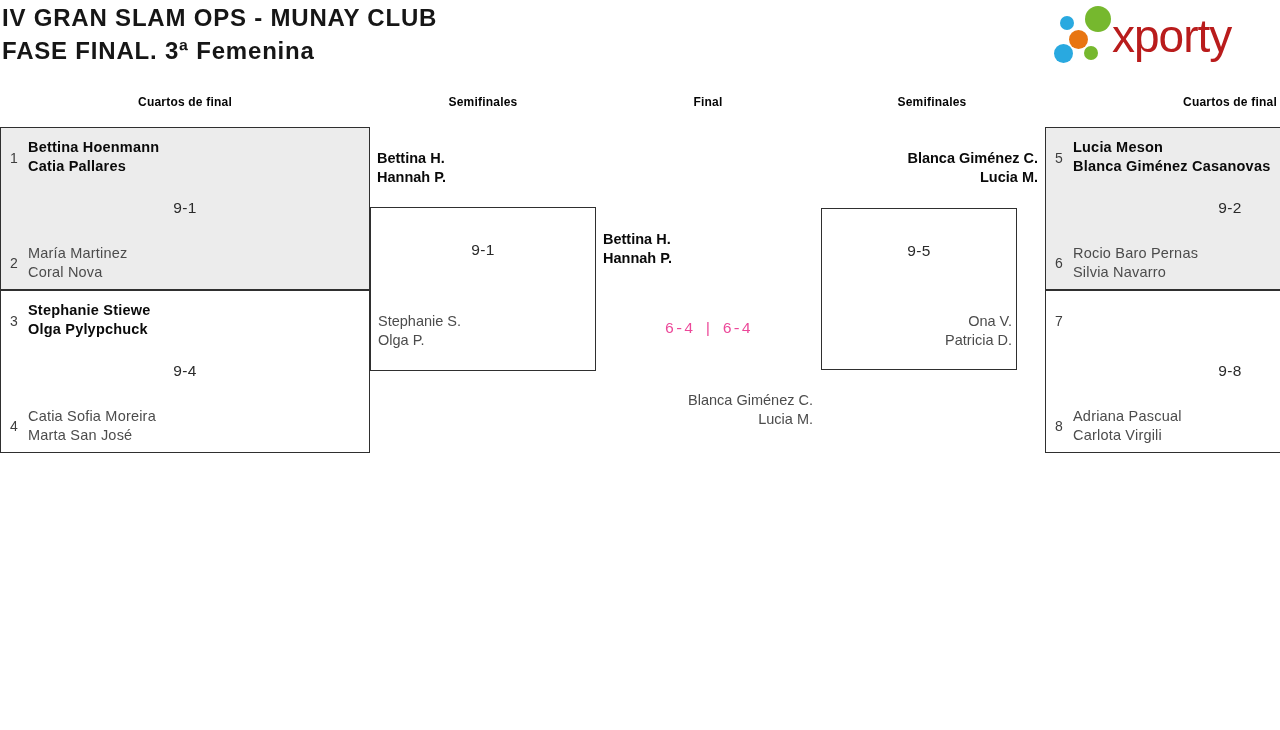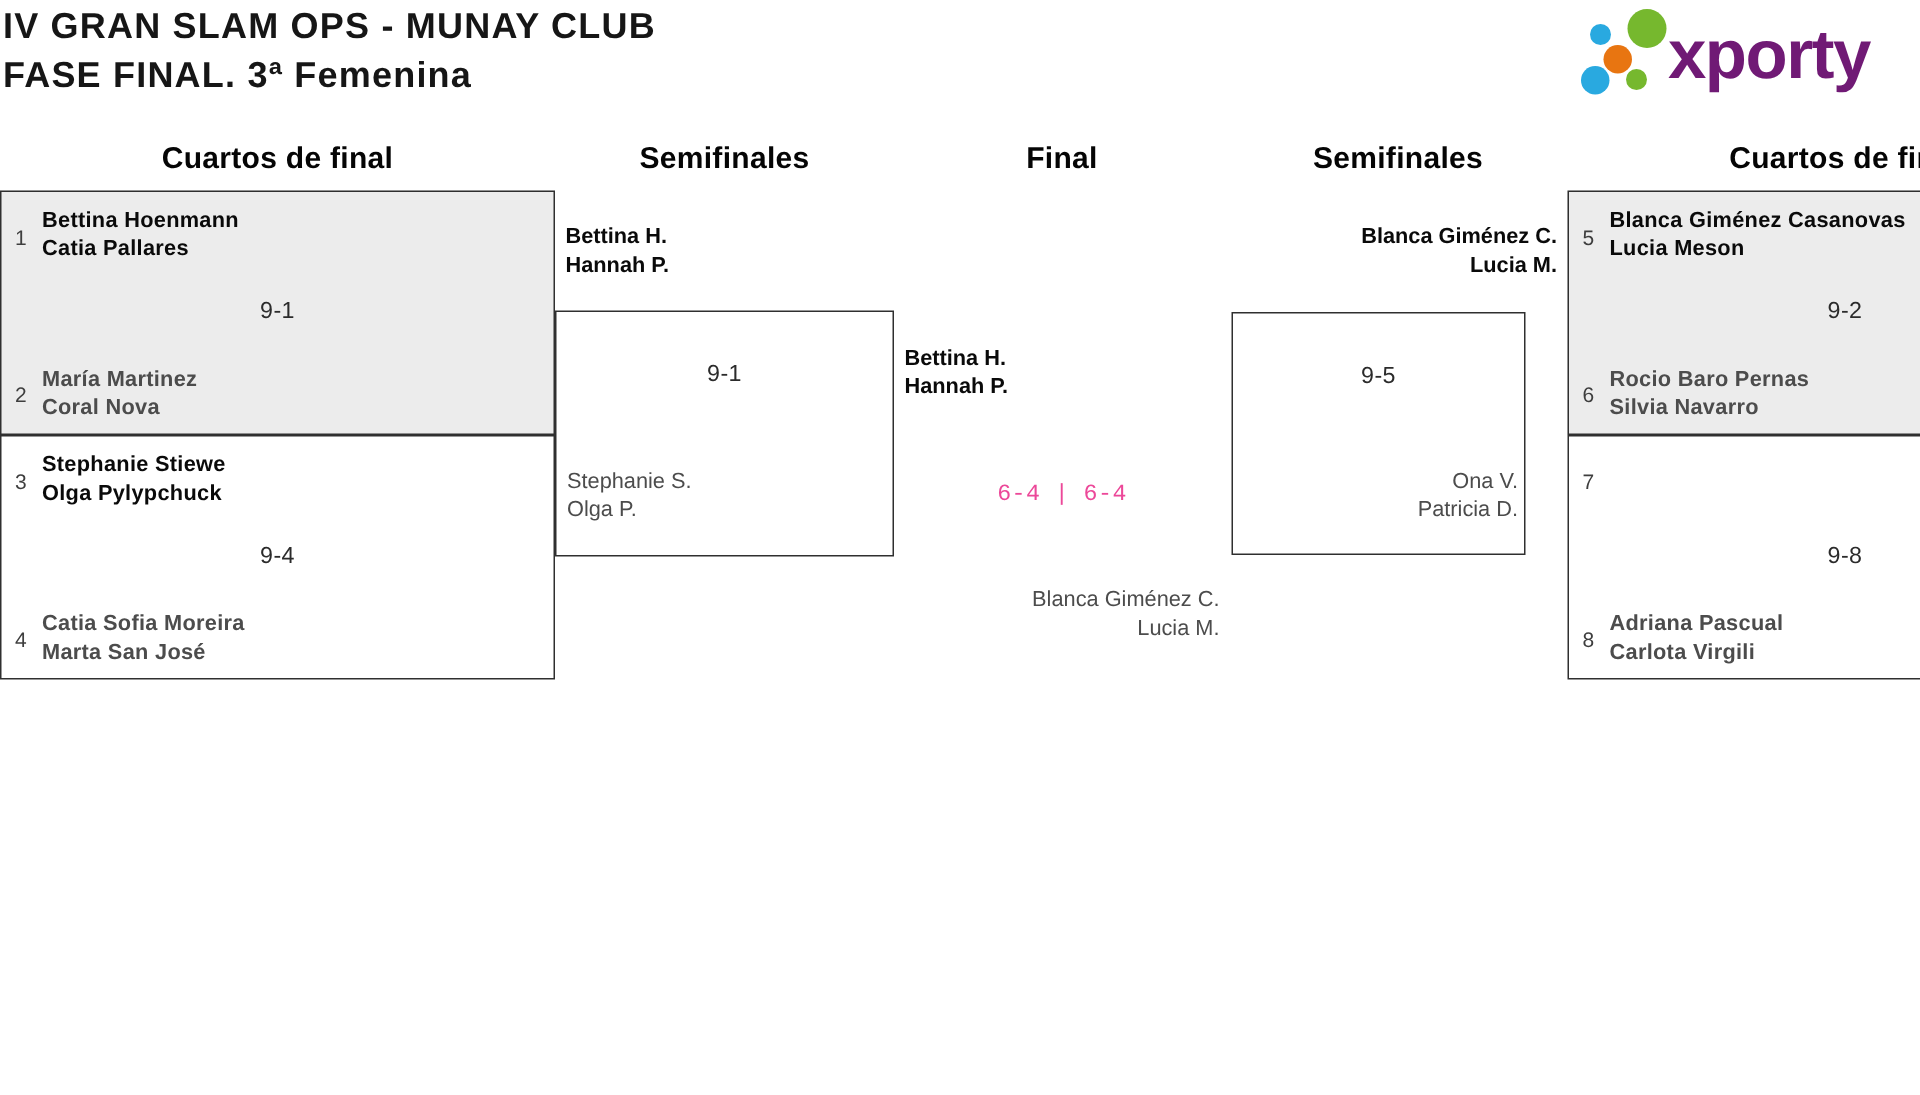--- a/index.html
+++ b/index.html
@@ -9,39 +9,39 @@
   }
   .abs{position:absolute;}
 
   
   .page-title{left:2px;top:1px;font-weight:700;color:#161616;}
   .page-title .tl{font-size:24px;line-height:33px;letter-spacing:.8px;white-space:nowrap;}
 
   
   .dot{position:absolute;border-radius:50%;}
   .logo-text{position:absolute;left:1112px;top:10px;font-size:46px;line-height:52px;
-    font-weight:700;letter-spacing:-1px;color:#701a75;white-space:nowrap;}
+    font-weight:400;letter-spacing:-1px;color:#b91c1c;white-space:nowrap;}
 
   
   .col-header{position:absolute;top:95px;width:300px;text-align:center;
-    font-size:20px;font-weight:600;color:#050505;letter-spacing:.2px;white-space:nowrap;}
+    font-size:12px;font-weight:600;color:#050505;letter-spacing:.2px;white-space:nowrap;}
 
   
   .match{position:absolute;width:370px;height:163px;border:1px solid #2f2f2f;
     box-sizing:border-box;background:#ffffff;}
   .match.shaded{background:#ececec;}
   .seed{position:absolute;left:9px;width:16px;height:38px;display:flex;align-items:center;
     font-size:14px;color:#3e3e3e;}
   .seed.s-top{top:11px;}
   .seed.s-bottom{top:116px;}
   .team{position:absolute;left:27px;font-size:14.5px;line-height:19px;letter-spacing:.2px;white-space:nowrap;}
   .team.t-top{top:10px;}
   .team.t-bottom{top:116px;}
   .winner-names{font-weight:700;color:#0a0a0a;}
-  .loser-names{font-weight:700;color:#4c4c4c;}
+  .loser-names{font-weight:400;color:#4c4c4c;}
   .score{position:absolute;left:0;width:100%;text-align:center;font-size:15.5px;
     color:#2b2b2b;letter-spacing:.3px;}
   .score.in-qf{top:71px;}
   .score.in-sf{top:33px;}
 
   
   .sf-box{position:absolute;border:1px solid #2f2f2f;box-sizing:border-box;background:#ffffff;}
   .sf-box.left{left:370px;top:207px;width:226px;height:164px;}
   .sf-box.right{left:821px;top:208px;width:196px;height:162px;}
   .sf-loser{position:absolute;font-size:14.5px;line-height:19px;color:#4c4c4c;white-space:nowrap;}
@@ -141,22 +141,22 @@
   <div class="score in-sf">9-5</div>
   <div class="sf-loser">
     <div>Ona V.</div>
     <div>Patricia D.</div>
   </div>
 </div>
 
 <div class="match shaded" style="left:1045px;top:127px;">
   <div class="seed s-top">5</div>
   <div class="team t-top winner-names">
+    <div>Lucia Meson</div>
     <div>Blanca Giménez Casanovas</div>
-    <div>Lucia Meson</div>
   </div>
   <div class="score in-qf">9-2</div>
   <div class="seed s-bottom">6</div>
   <div class="team t-bottom loser-names">
     <div>Rocio Baro Pernas</div>
     <div>Silvia Navarro</div>
   </div>
 </div>
 
 <div class="match" style="left:1045px;top:290px;">

